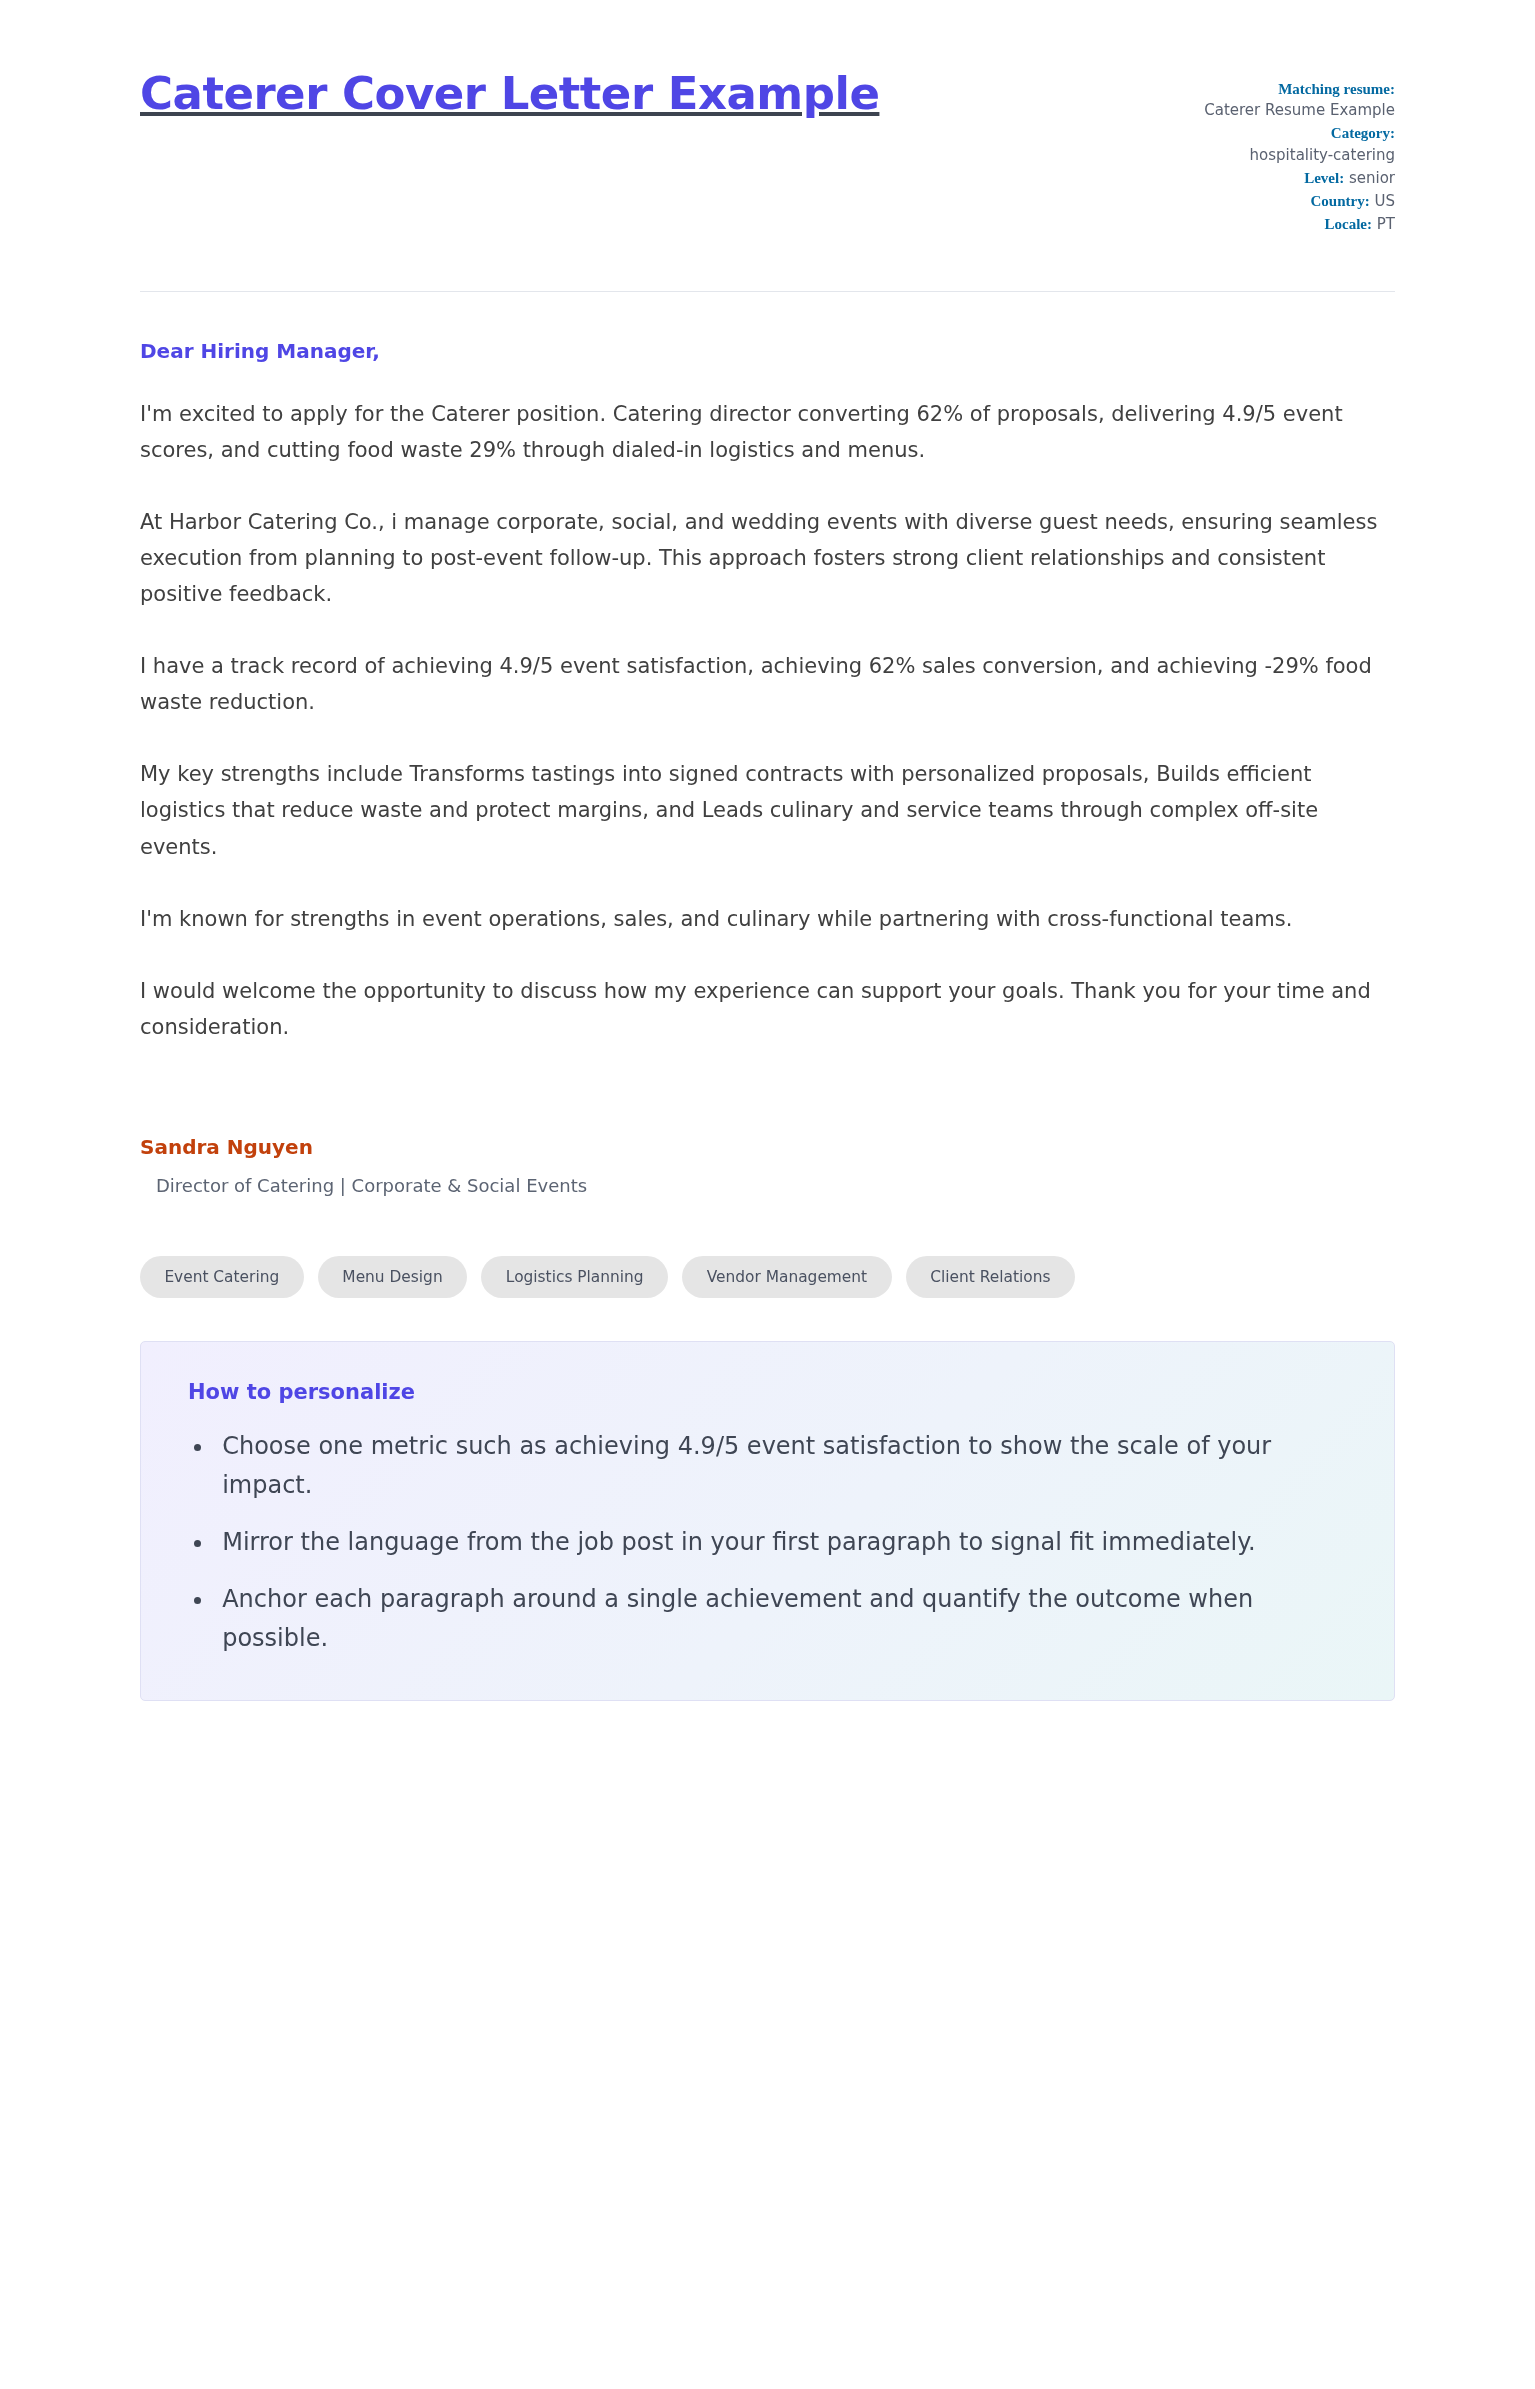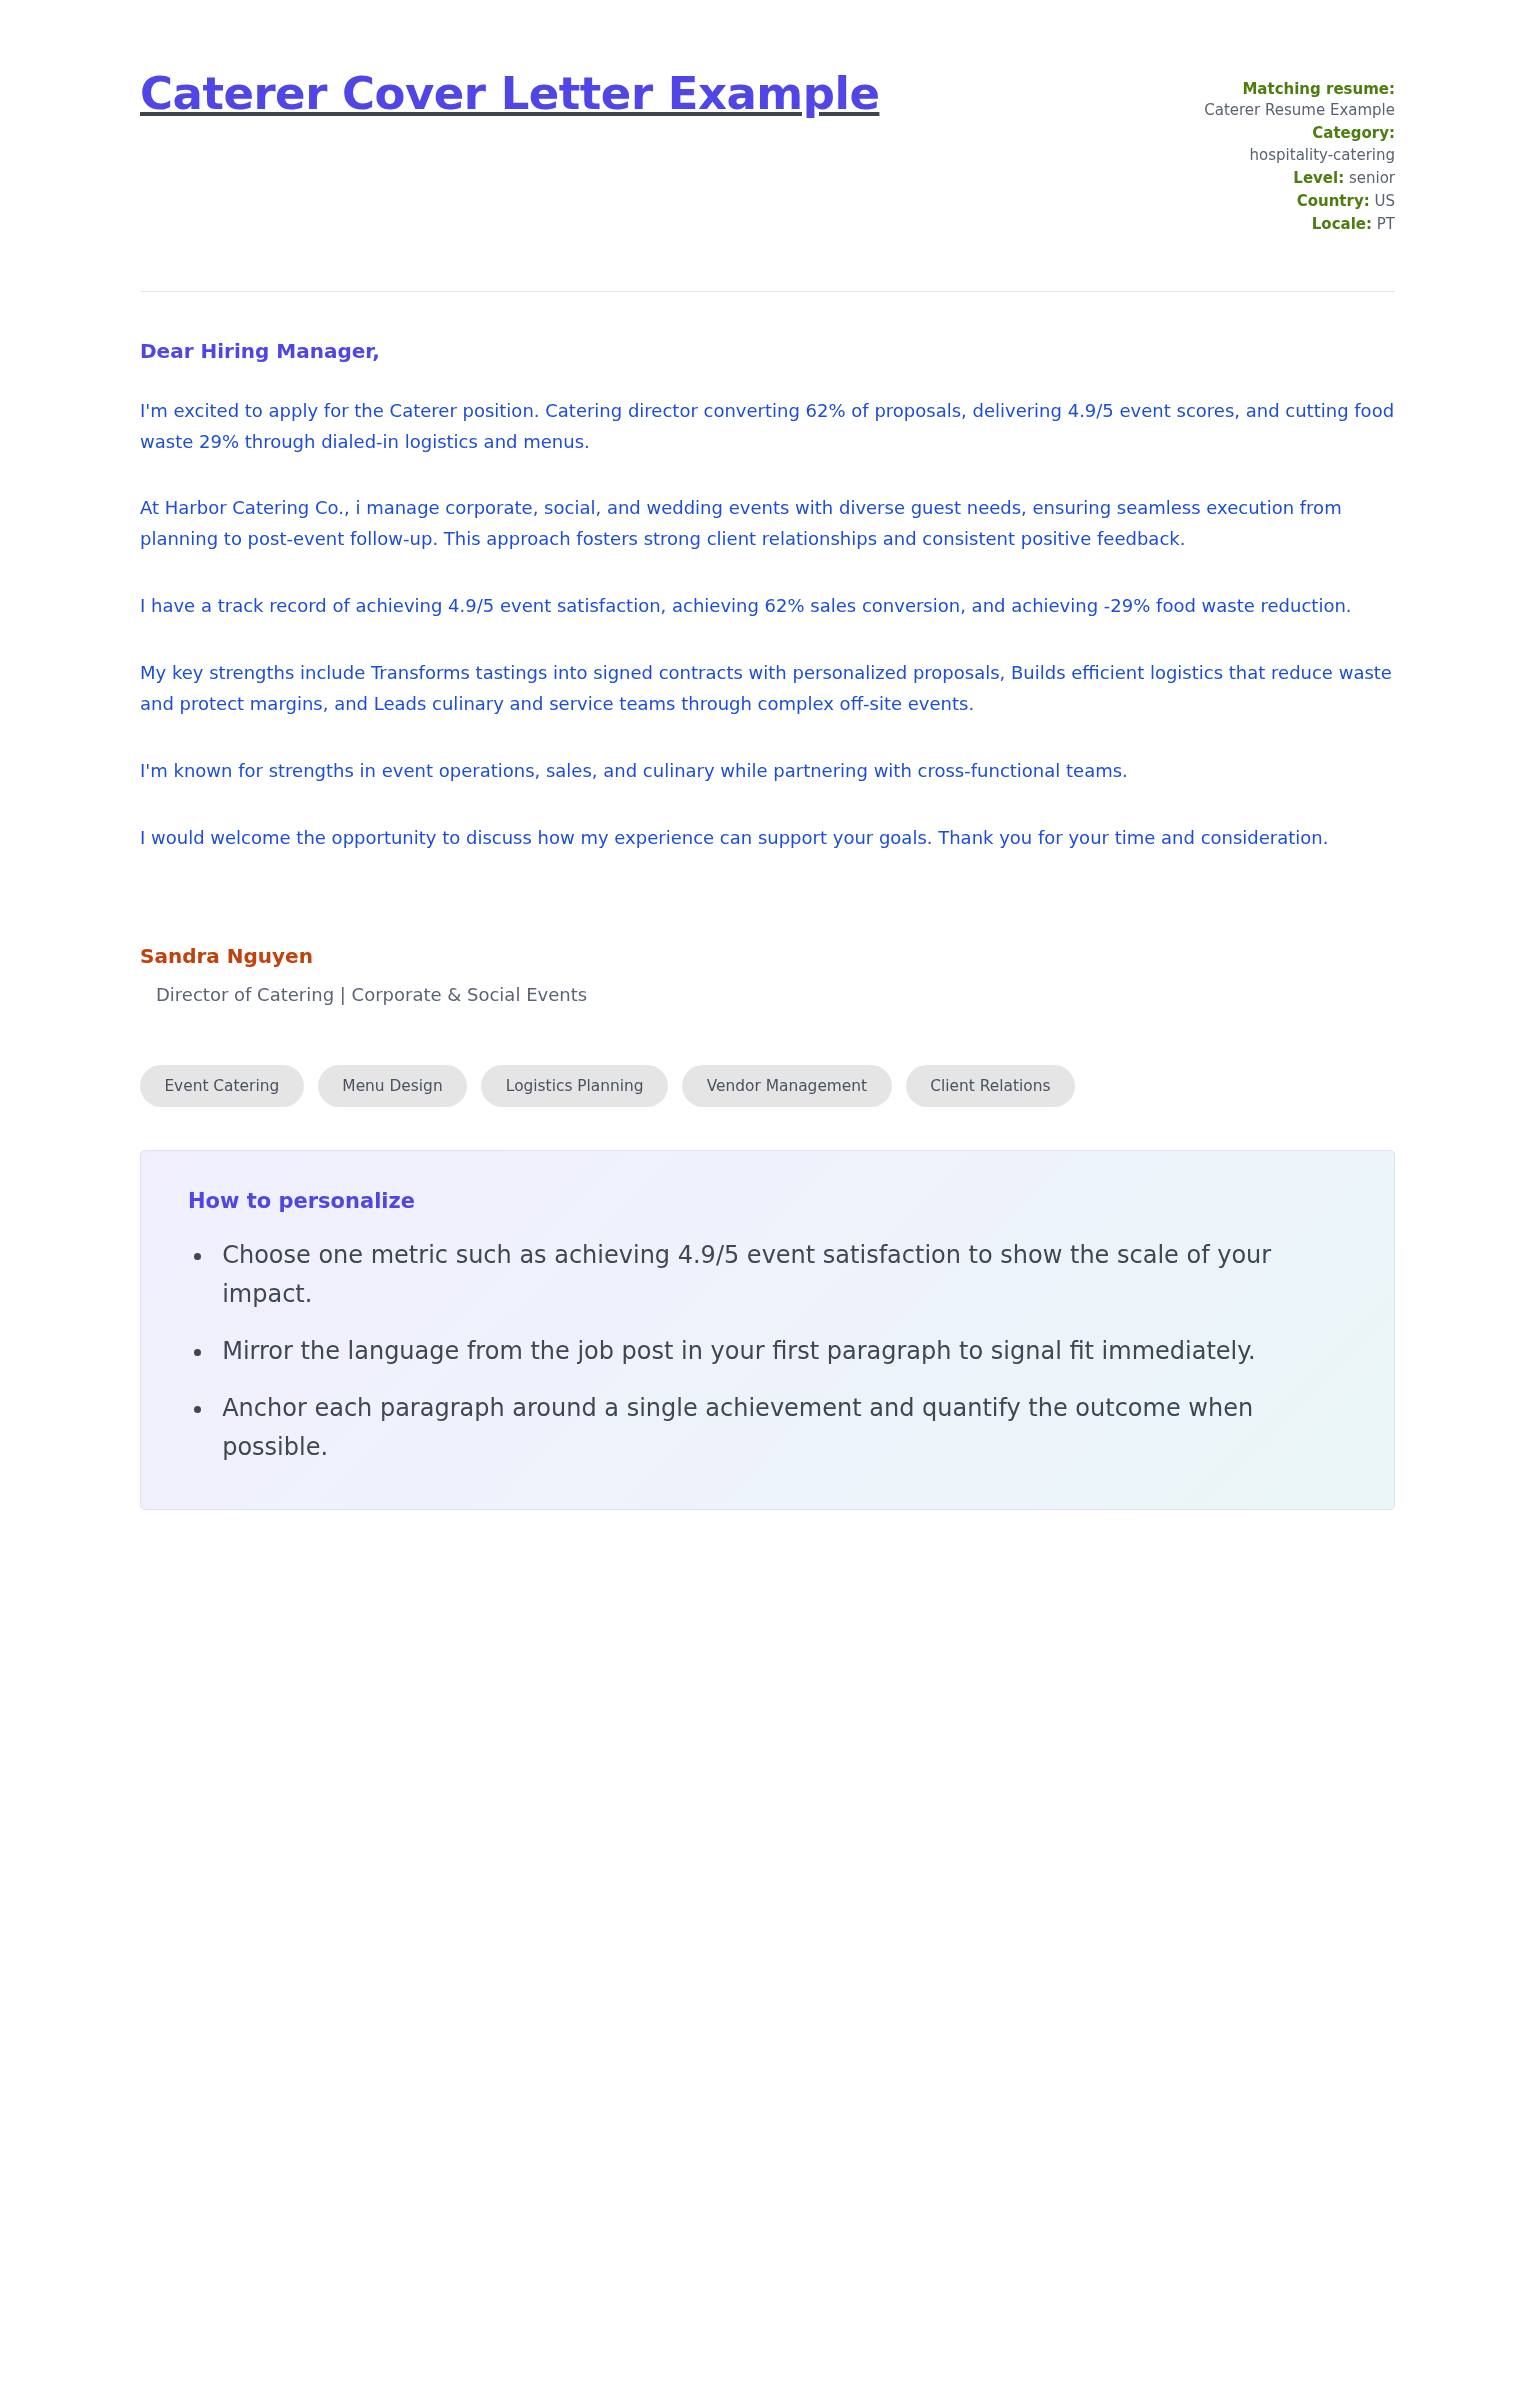--- a/index.html
+++ b/index.html
@@ -46,43 +46,43 @@
   .meta {
     flex: 0 0 auto;
     text-align: right;
     font-size: 15px;
     line-height: 1.42;
     color: #5a6170;
     padding-top: 9px;
     min-width: 235px;
   }
   .meta-row { margin-bottom: 1.8px; }
-  .meta-label { font-weight: 700; color: #4d7c0f; }
+  .meta-label { font-weight: 700; color: #0369a1; font-family: Liberation Serif, serif; }
   .meta-value { font-weight: 400; color: #5a6170; }
   .meta-block .meta-label { display: block; }
   .meta-block .meta-value { display: block; }
 
   .divider {
     border: 0;
     border-top: 0.9px solid #e3e6ec;
     margin: 54px 0 0 0;
   }
 
   
   .letter { padding-top: 47px; }
   .salutation {
     font-size: 20px;
     font-weight: 700;
     color: #4f46e5;
     margin: 0 0 32.5px 0;
   }
   .letter p.body-par {
-    font-size: 18px;
+    font-size: 21px;
     line-height: 1.72;
-    color: #1d4ed8;
+    color: #404040;
     margin: 0 0 36px 0;
     max-width: 1255px;
   }
   .signature {
     margin-top: 90px;
   }
   .sign-name {
     font-size: 20px;
     font-weight: 700;
     color: #c2410c;

